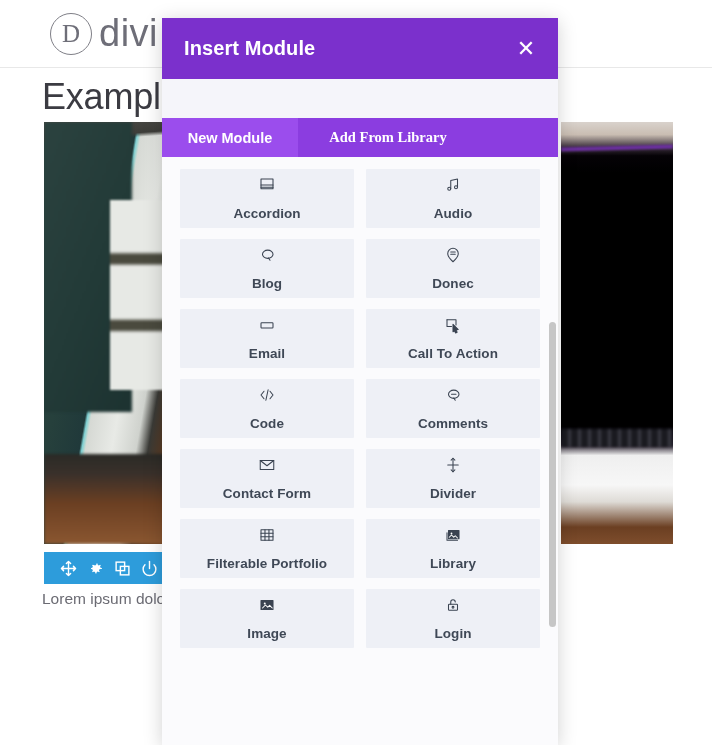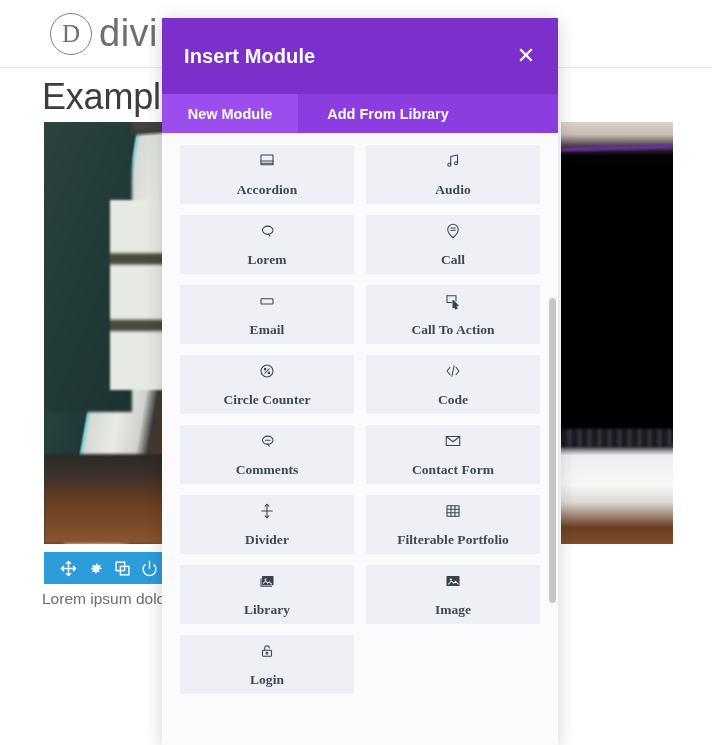--- a/index.html
+++ b/index.html
@@ -122,54 +122,54 @@
 
   
   .modal {
     position: absolute; left: 162px; top: 18px; width: 396px; height: 727px;
     background: #f5f5fa;
     box-shadow: 0 3px 18px rgba(0,0,0,.18);
     overflow: hidden;
     display: flex; flex-direction: column;
   }
   .modal-header {
-    height: 76px; background: #7B30CC;
+    height: 61px; background: #7B30CC;
     display: flex; align-items: center; justify-content: space-between;
     padding: 0 20px 0 22px; flex: 0 0 auto;
   }
   .modal-title {
     color: #ffffff; font-size: 20px; font-weight: bold; letter-spacing: .1px;
   }
   .modal-close {
     color: #ffffff; font-size: 22px; line-height: 1; cursor: pointer;
     width: 24px; height: 24px; display: flex; align-items: center; justify-content: center;
   }
   .modal-tabs {
-    height: 39px; background: #8b3de0; display: flex; flex: 0 0 auto;
+    height: 39px; background: #8b3de0; display: flex; flex: 0 0 auto; margin-top: 39px;
   }
   .tab {
     display: flex; align-items: center; justify-content: center;
     color: #ffffff; font-size: 14.5px; font-weight: bold;
     cursor: pointer; height: 100%;
   }
   .tab-new { width: 136px; background: #9b4ded; }
-  .tab-lib { width: 180px; background: #8b3de0; }
+  .tab-lib { width: 180px; background: #8b3de0; font-family: Liberation Serif, serif; }
 
   .modal-body {
     flex: 1 1 auto; overflow: hidden; position: relative;
     background: #fbfbfd; padding: 12px 18px 0 18px;
   }
   .module-grid {
     display: grid; grid-template-columns: 1fr 1fr;
     column-gap: 12px; row-gap: 11px;
   }
   .module-card {
     background: #eef0f6; height: 59px;
     display: flex; flex-direction: column; align-items: center; justify-content: center;
-    gap: 12px; cursor: pointer; border-radius: 1px; font-family: Liberation Serif, serif;
+    gap: 12px; cursor: pointer; border-radius: 1px;
   }
   .module-card .mc-icon {
     color: #3a4351; display: flex; align-items: center; justify-content: center;
     height: 18px;
   }
   .module-card .mc-label {
     font-size: 13.5px; font-weight: bold; color: #3f4856; letter-spacing: .05px;
   }
 
   
@@ -278,59 +278,48 @@
           </div>
           <div class="mc-label">Audio</div>
         </div>
         <div class="module-card">
           <div class="mc-icon">
             <svg viewBox="0 0 24 24" width="18" height="18" fill="none" stroke="#3a4351" stroke-width="1.4" stroke-linecap="round" stroke-linejoin="round">
               <path d="M20 11a7 5.5 0 11-7-5.5 7 5.5 0 017 5.5z"></path>
               <path d="M14 16l2 3"></path>
             </svg>
           </div>
-          <div class="mc-label">Lorem</div>
+          <div class="mc-label">Blog</div>
         </div>
         <div class="module-card">
           <div class="mc-icon">
             <svg viewBox="0 0 24 24" width="18" height="18" fill="none" stroke="#3a4351" stroke-width="1.4" stroke-linecap="round" stroke-linejoin="round">
               <path d="M12 21s7-6.2 7-11a7 7 0 10-14 0c0 4.8 7 11 7 11z"></path>
               <path d="M9 8h6M9 11h6"></path>
             </svg>
           </div>
-          <div class="mc-label">Call</div>
+          <div class="mc-label">Donec</div>
         </div>
         <div class="module-card">
           <div class="mc-icon">
             <svg viewBox="0 0 24 24" width="18" height="18" fill="none" stroke="#3a4351" stroke-width="1.4" stroke-linecap="round" stroke-linejoin="round">
               <rect x="4" y="9" width="16" height="7" rx="1"></rect>
             </svg>
           </div>
           <div class="mc-label">Email</div>
         </div>
         <div class="module-card">
           <div class="mc-icon">
             <svg viewBox="0 0 24 24" width="18" height="18" fill="none" stroke="#3a4351" stroke-width="1.4" stroke-linecap="round" stroke-linejoin="round">
               <path d="M4 5h12v7"></path>
               <path d="M4 5v9h6"></path>
               <path d="M12 11l7 7-3 .5 1.5 3.2-2 1-1.6-3.2L12 21z" fill="#3a4351"></path>
             </svg>
           </div>
           <div class="mc-label">Call To Action</div>
-        </div>
-        <div class="module-card">
-          <div class="mc-icon">
-            <svg viewBox="0 0 24 24" width="18" height="18" fill="none" stroke="#3a4351" stroke-width="1.4" stroke-linecap="round" stroke-linejoin="round">
-              <circle cx="12" cy="12" r="8"></circle>
-              <path d="M9 15l6-6"></path>
-              <circle cx="9.5" cy="9.5" r="1"></circle>
-              <circle cx="14.5" cy="14.5" r="1"></circle>
-            </svg>
-          </div>
-          <div class="mc-label">Circle Counter</div>
         </div>
         <div class="module-card">
           <div class="mc-icon">
             <svg viewBox="0 0 24 24" width="18" height="18" fill="none" stroke="#3a4351" stroke-width="1.4" stroke-linecap="round" stroke-linejoin="round">
               <path d="M8 7l-4 5 4 5M16 7l4 5-4 5M13.5 5l-3 14"></path>
             </svg>
           </div>
           <div class="mc-label">Code</div>
         </div>
         <div class="module-card">

